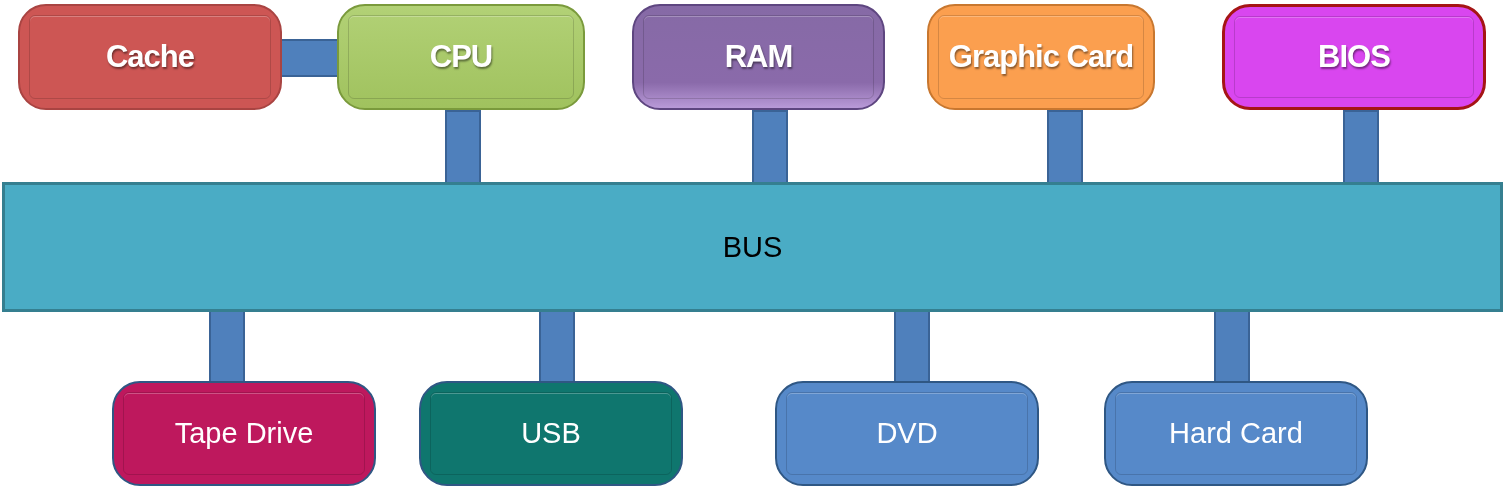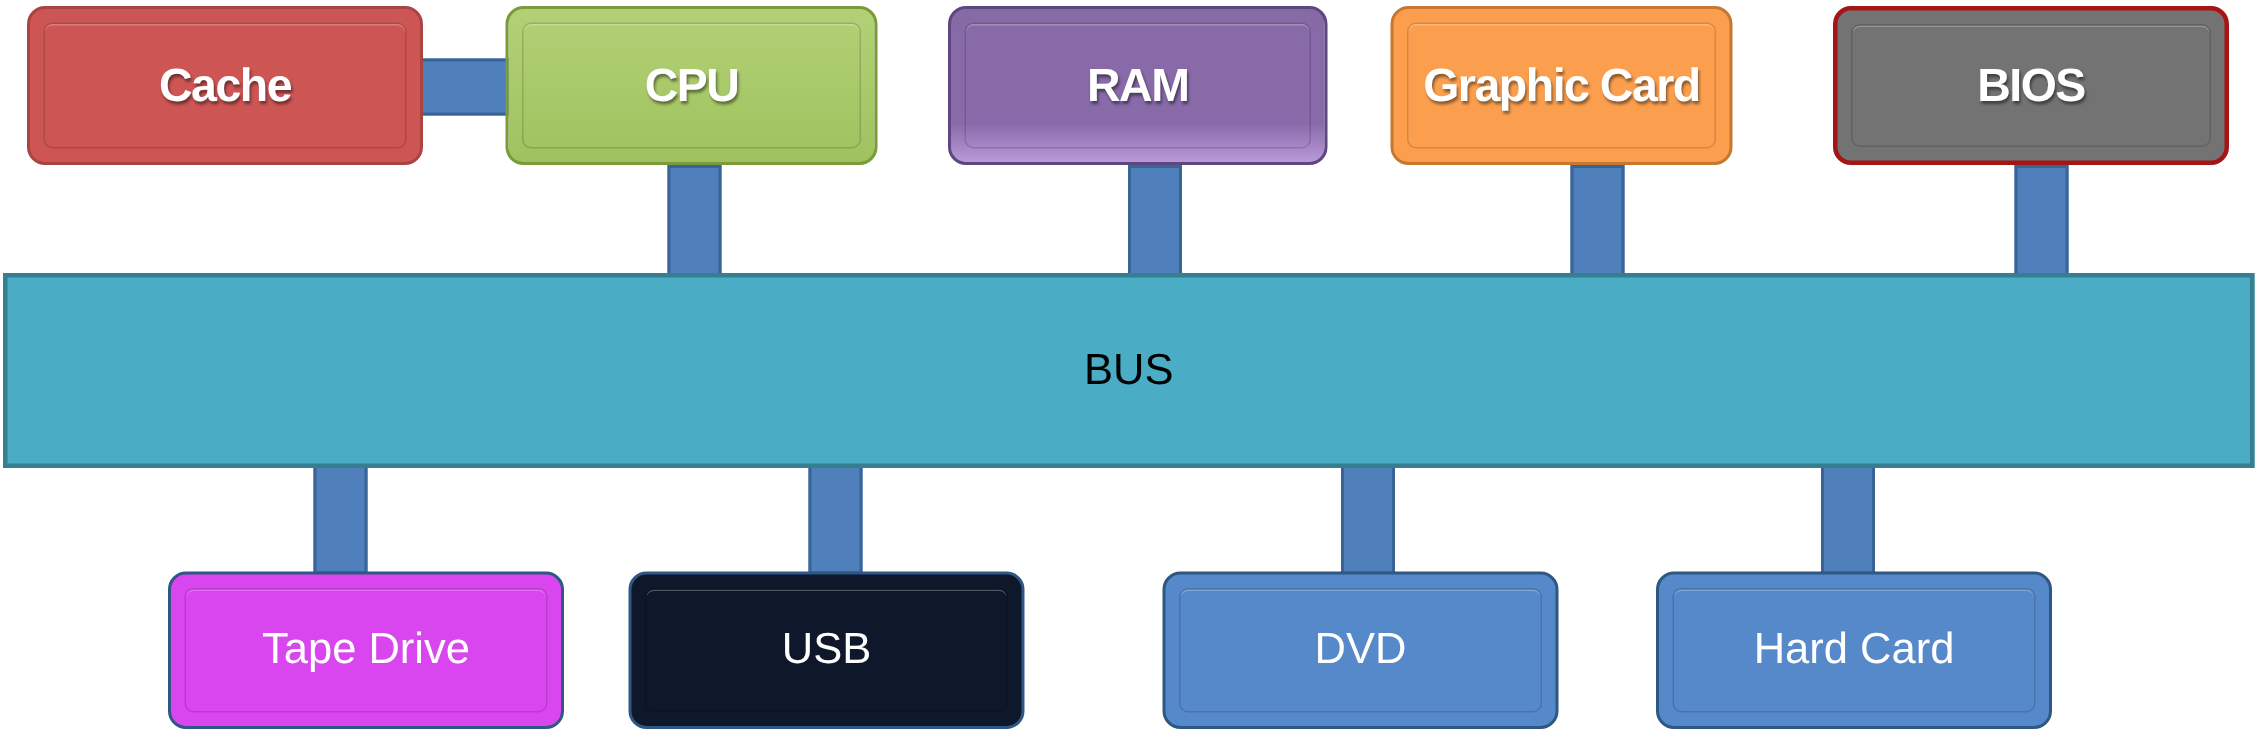--- a/index.html
+++ b/index.html
@@ -1,18 +1,18 @@
 <!DOCTYPE html>
 <html><head>
 <meta charset="utf-8">
 <style>
   html, body { margin: 0; padding: 0; background: #ffffff; }
   body { width: 1506px; height: 493px; position: relative; overflow: hidden;
          font-family: "Liberation Sans", "DejaVu Sans", sans-serif; }
-  .box { position: absolute; border-radius: 12px; box-sizing: border-box;
+  .box { position: absolute; border-radius: 28px; box-sizing: border-box;
          display: flex; align-items: center; justify-content: center; color: #fff; }
   .box::before { content: ""; position: absolute; left: 9px; right: 9px; top: 9px; bottom: 9px;
          border-radius: 6px; border: 1px solid rgba(0,0,0,0.15);
          box-shadow: inset 0 1px 0 rgba(255,255,255,0.25); pointer-events: none; }
   .top { top: 4px; height: 106px; font-weight: bold; font-size: 31px; letter-spacing: -1px;
          text-shadow: 1px 2px 2px rgba(0,0,0,0.45); }
   .bottom { top: 381px; height: 105px; font-size: 29px; }
   .box span { position: relative; z-index: 1; }
   .connector { position: absolute; background: #4f80bc; border: 2px solid #3a6396; box-sizing: border-box; }
   .bus { position: absolute; left: 2px; top: 182px; width: 1501px; height: 130px;
@@ -37,32 +37,32 @@
 </div>
 <div class="box top" style="left:337px;width:248px;background:linear-gradient(#b2d176,#a0c25e);border:2px solid #7a9a3c;">
   <span>CPU</span>
 </div>
 <div class="box top" style="left:632px;width:253px;background:linear-gradient(#866aa6 0%,#8a6aaa 75%,#b99ad8 100%);border:2px solid #5e4680;text-align:right;">
   <span>RAM</span>
 </div>
 <div class="box top" style="left:927px;width:228px;background:#fb9f4f;border:2px solid #c8772f;text-align:right;">
   <span>Graphic Card</span>
 </div>
-<div class="box top" style="left:1222px;width:264px;background:#737373;border:3px solid #a51515;">
+<div class="box top" style="left:1222px;width:264px;background:#d946ef;border:3px solid #a51515;">
   <span>BIOS</span>
 </div>
 
 <div class="bus">
   <span>BUS</span>
 </div>
 
-<div class="box bottom" style="left:112px;width:264px;background:#d946ef;border:2px solid #2f5784;">
+<div class="box bottom" style="left:112px;width:264px;background:#be185d;border:2px solid #2f5784;">
   <span>Tape Drive</span>
 </div>
-<div class="box bottom" style="left:419px;width:264px;background:#0f172a;border:2px solid #2f5784;">
+<div class="box bottom" style="left:419px;width:264px;background:#0f766e;border:2px solid #2f5784;">
   <span>USB</span>
 </div>
 <div class="box bottom" style="left:775px;width:264px;background:#5689c9;border:2px solid #2f5784;justify-content:center;">
   <span>DVD</span>
 </div>
 <div class="box bottom" style="left:1104px;width:264px;background:#5689c9;border:2px solid #2f5784;">
   <span>Hard Card</span>
 </div>
 
 </body></html>

